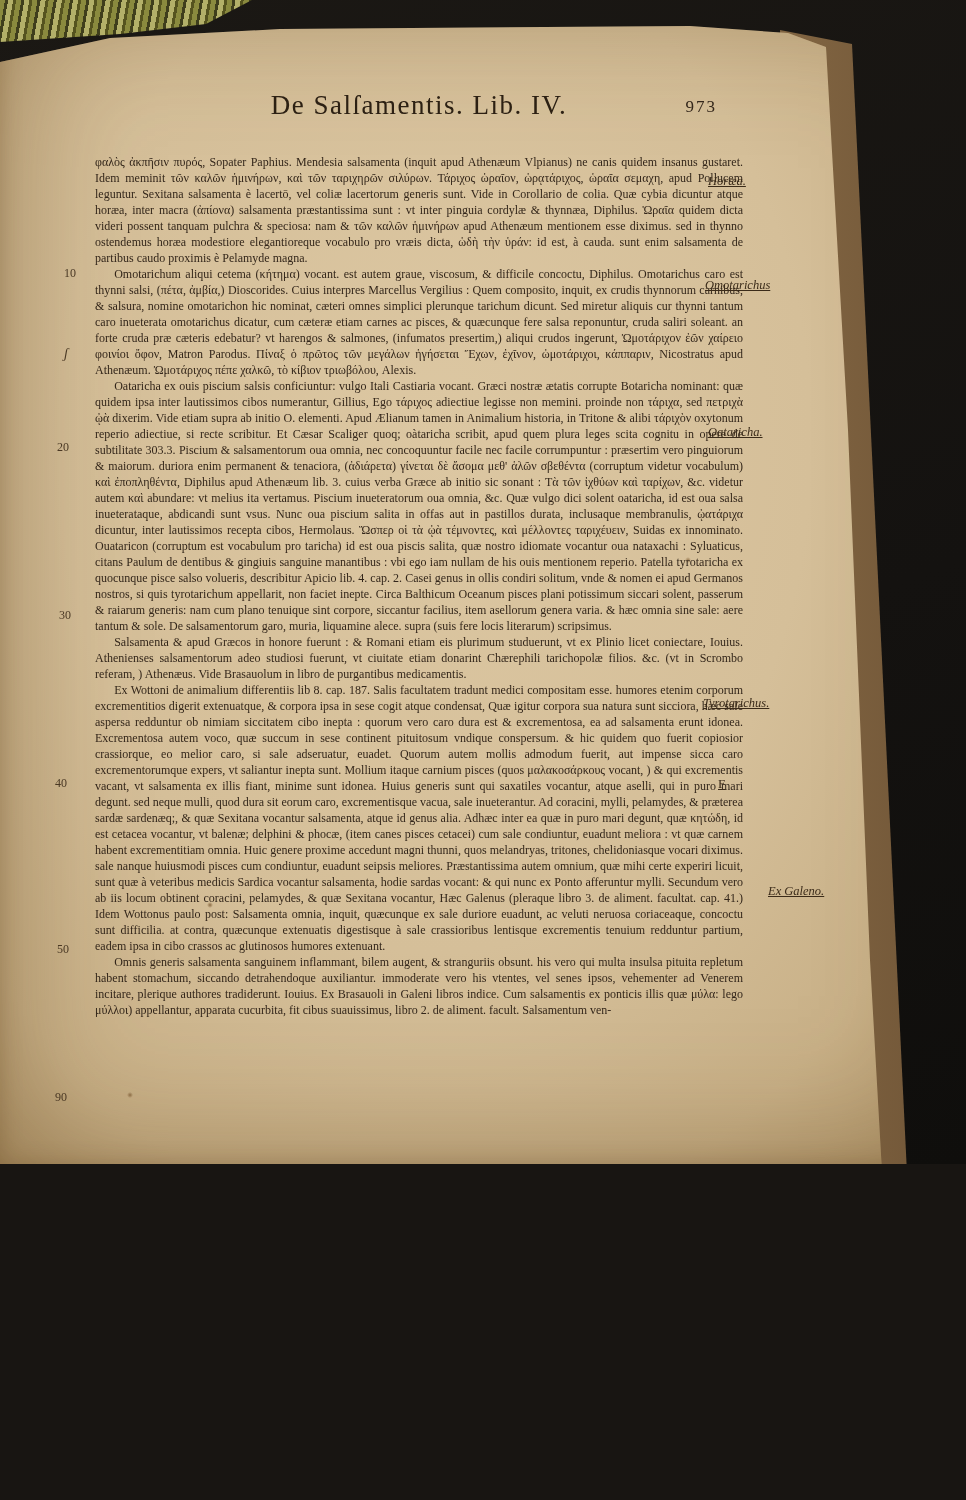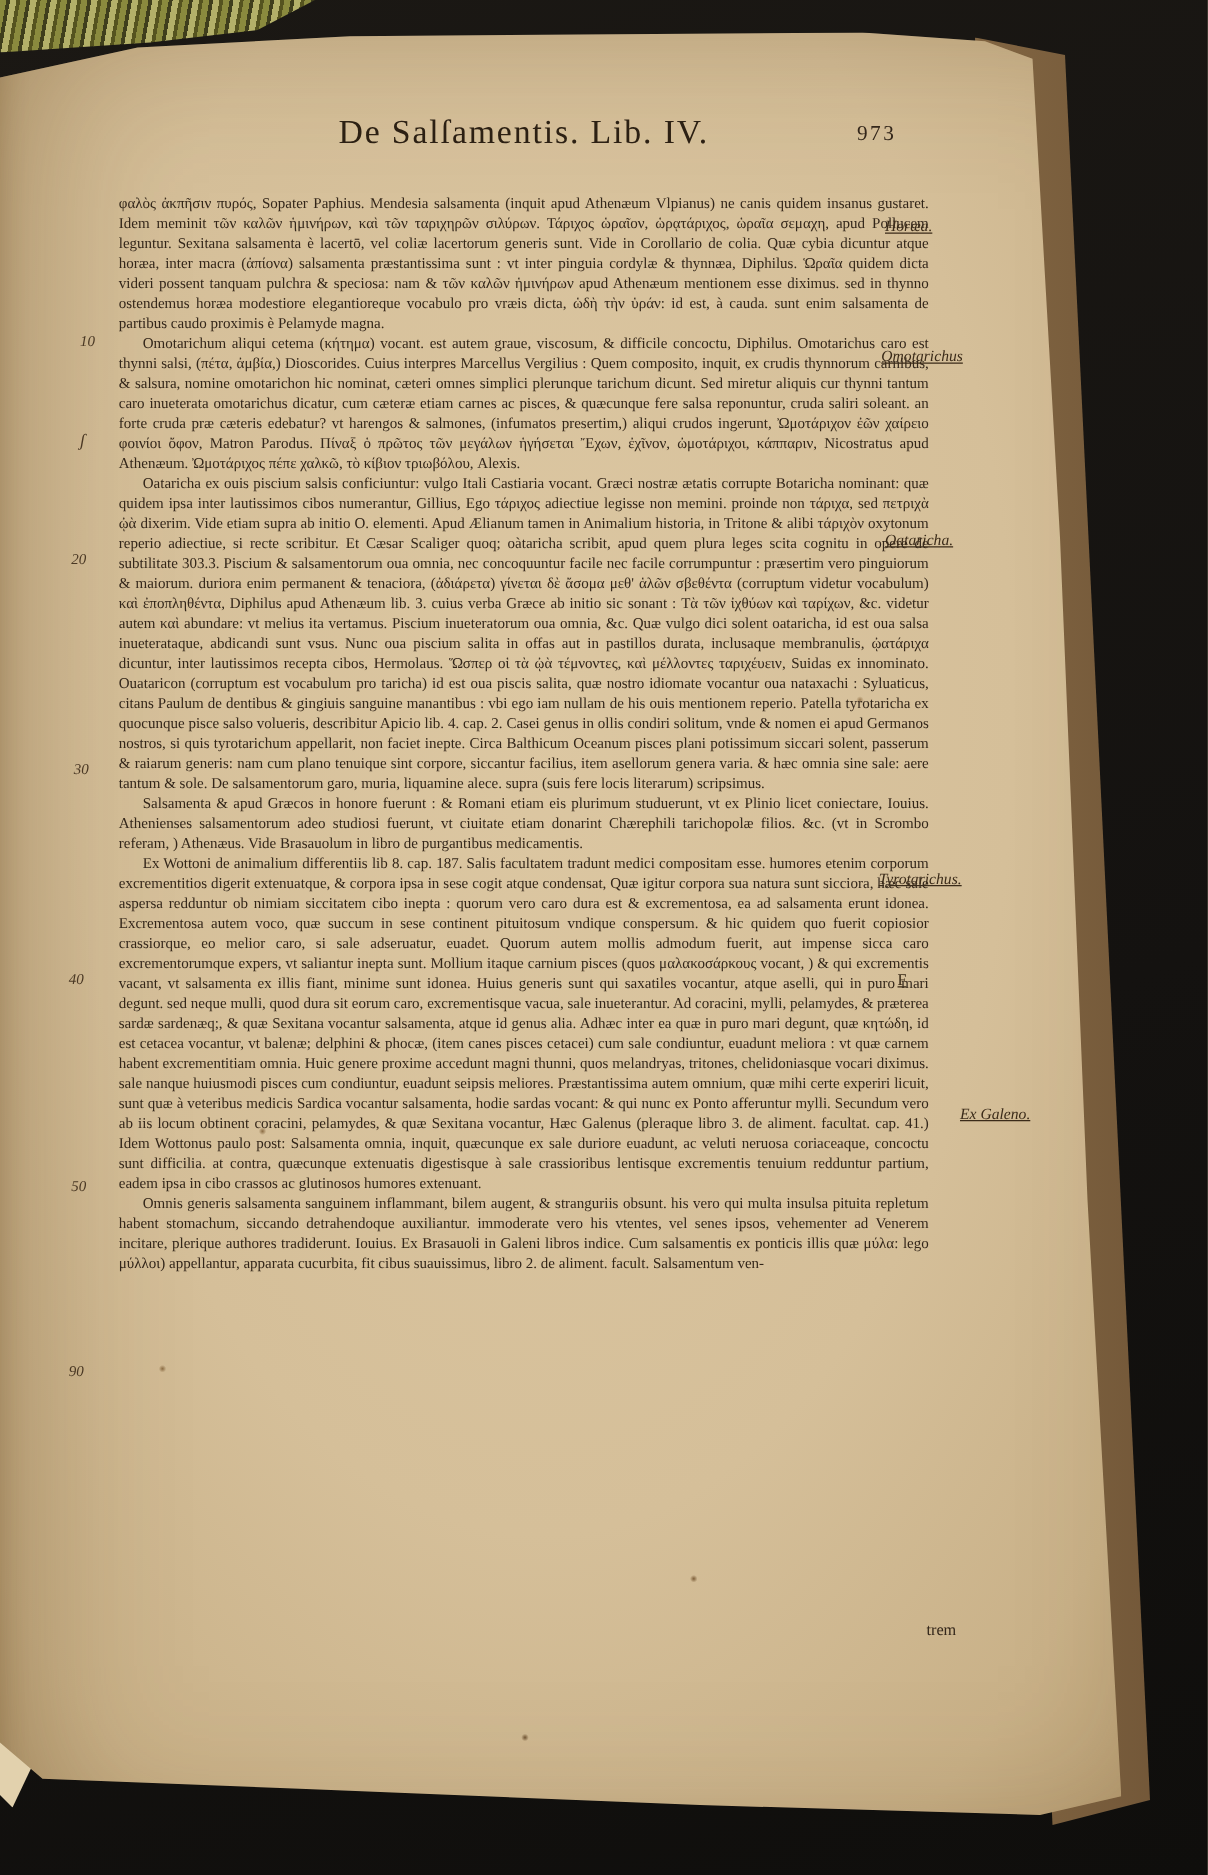--- a/index.html
+++ b/index.html
@@ -1,16 +1,16 @@
 <!DOCTYPE html>
 <html><head>
 <meta charset="utf-8">
 <style>
   html,body{margin:0;padding:0;background:#181512;}
-  .scan{position:relative;width:966px;height:1500px;background:linear-gradient(160deg,#1b1814 0%,#141210 60%,#0f0e0c 100%);overflow:hidden;font-family:"Liberation Serif","DejaVu Serif",serif;}
+  .scan{position:relative;width:966px;height:1164px;background:linear-gradient(160deg,#1b1814 0%,#141210 60%,#0f0e0c 100%);overflow:hidden;font-family:"Liberation Serif","DejaVu Serif",serif;}
   
   .headband{position:absolute;top:0;left:0;width:252px;height:46px;
     clip-path:polygon(0 0,252px 0,206px 24px,120px 34px,0 42px);
     background:repeating-linear-gradient(100deg,#8a8a3e 0 5px,#3f3e1c 5px 8px,#b3b069 8px 13px,#55531f 13px 16px);}
   
   .fore-edge{position:absolute;inset:0;
     clip-path:polygon(780px 30px,852px 44px,920px 1440px,842px 1460px);
     background:linear-gradient(to right,#bb9e72 0%,#9a7c52 55%,#6f5436 100%);}
   
   .under-page{position:absolute;inset:0;
@@ -33,21 +33,21 @@
   .text-block{position:absolute;left:95px;top:127px;width:648px;font-size:12px;line-height:16px;color:#33261a;text-align:justify;margin-top:27px;}
   .text-block p{margin:0;}
   .text-block p.ind{text-indent:1.6em;}
   .mnote{position:absolute;font-style:italic;font-size:12.5px;color:#3b2b19;white-space:nowrap;text-decoration:underline;}
   .mn-horaea{left:708px;top:174px;}
   .mn-omotarichus{left:705px;top:278px;}
   .mn-oataricha{left:708px;top:425px;}
   .mn-tyrotarichus{left:703px;top:696px;}
   .mn-f{left:718px;top:776px;font-style:normal;font-size:13px;}
   .mn-exgaleno{left:768px;top:840px;margin-top:44px;}
-  .lnum{position:absolute;font-size:12px;color:#4a3824;font-style:italic;}
+  .lnum{position:absolute;font-size:12px;color:#4a3824;}
   .ln-10{left:64px;top:266px;}
   .ln-20{left:57px;top:424px;margin-top:16px;}
   .ln-30{left:59px;top:608px;}
   .ln-40{left:55px;top:776px;}
   .ln-50{left:57px;top:942px;}
   .ln-60{left:55px;top:1090px;}
   .stray-mark{position:absolute;left:64px;top:346px;font-size:14px;color:#4a3824;font-style:italic;}
   .catchword{position:absolute;left:665px;top:1296px;width:100px;text-align:right;font-size:13px;color:#33261a;}
 </style>
 </head>

